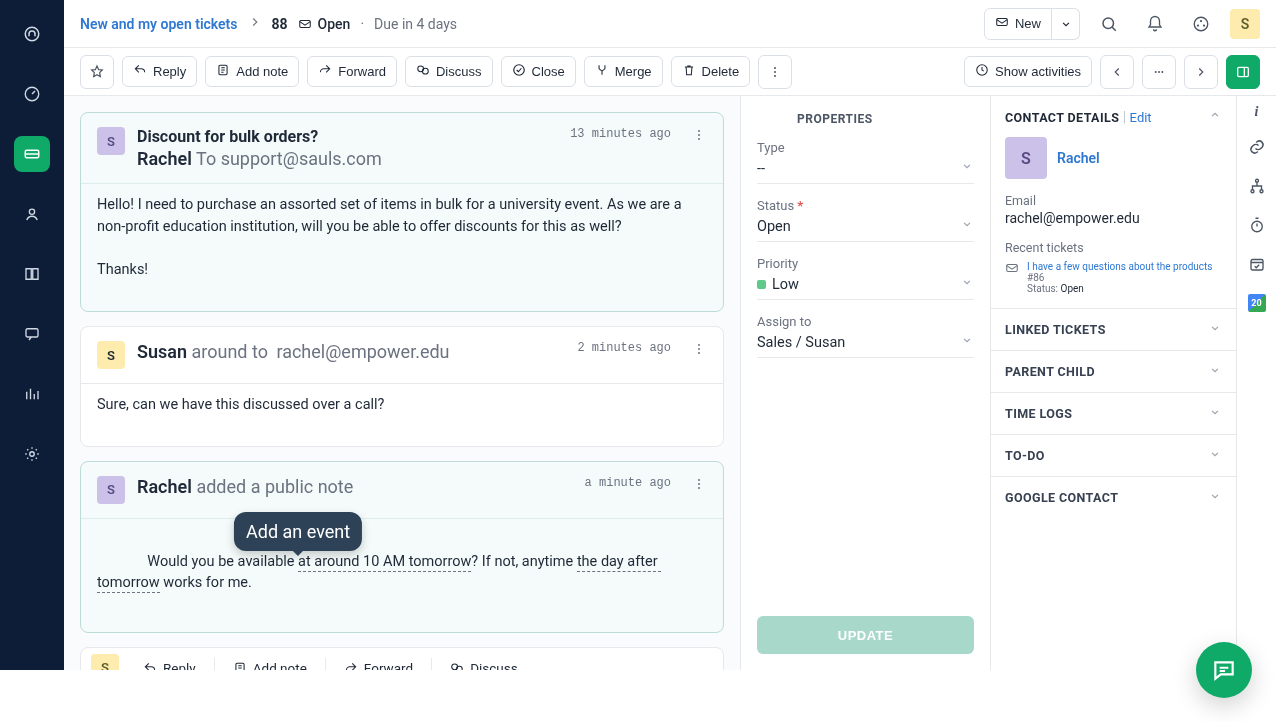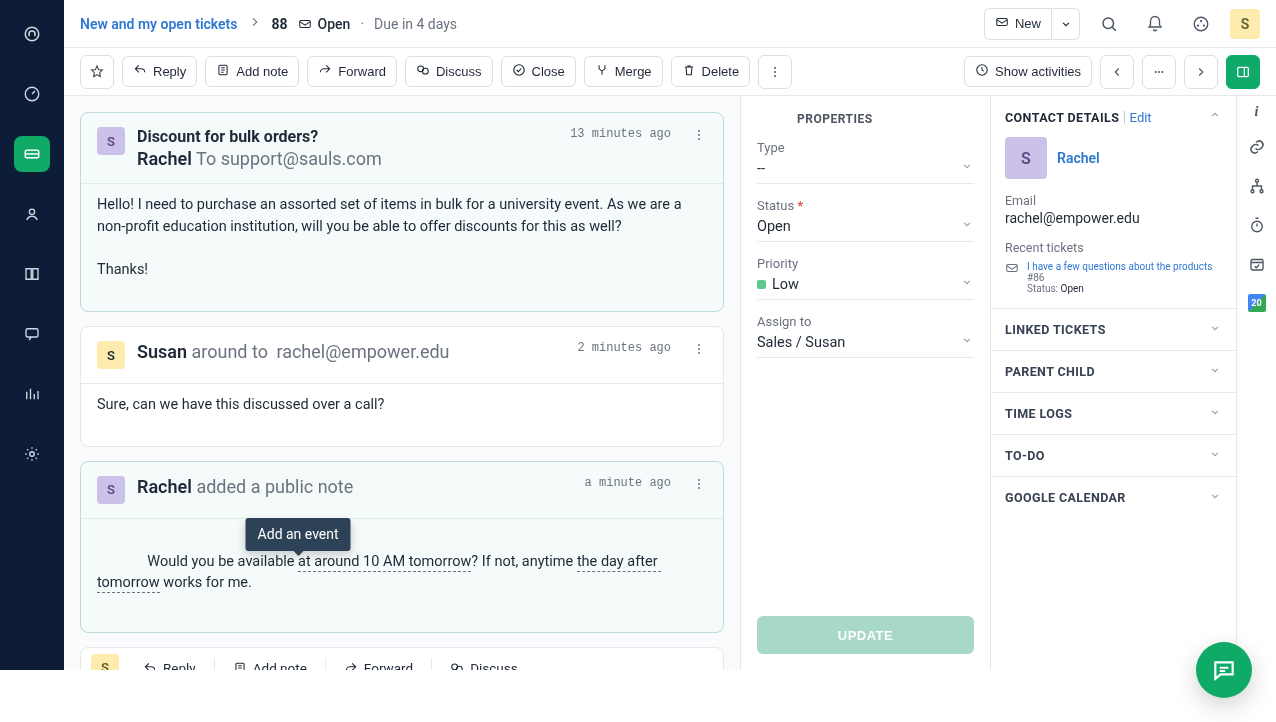--- a/index.html
+++ b/index.html
@@ -124,22 +124,22 @@
   .card .head .time { color: var(--text-muted); font-size: 12px; white-space:nowrap; margin-right:8px;font-family:Liberation Mono, monospace; }
   .card .head .menu { color:#6b7280; cursor:pointer; }
   .card .body { padding: 10px 16px 16px 16px; font-size: 14.5px; line-height: 1.5; }
   .card .body p { margin: 0 0 14px 0; white-space: pre-wrap; }
   .card.highlight .head { border-bottom: 1px solid #dbeeea; padding-bottom:14px; }
 
   .underline { border-bottom: 1.5px dashed #6b7280; padding-bottom:1px; cursor:pointer; }
 
   .tooltip {
     position:absolute; transform: translate(-50%, -100%);
-    background: var(--tooltip-bg); color: #fff; font-size: 14px;
-    padding: 6px 12px; border-radius: 3px; white-space:nowrap; box-shadow: 0 4px 10px rgba(0,0,0,.2);
+    background: var(--tooltip-bg); color: #fff; font-size: 18px;
+    padding: 6px 12px; border-radius: 12px; white-space:nowrap; box-shadow: 0 4px 10px rgba(0,0,0,.2);
   }
   .tooltip::after {
     content:''; position:absolute; left:50%; top:100%; transform:translateX(-50%);
     border:5px solid transparent; border-top-color: var(--tooltip-bg);
   }
   .tooltip-wrap { position: relative; display:inline; }
 
   .reply-bar {
     border:1px solid var(--border); border-radius:8px; background:#fff;
     display:flex; align-items:center; gap:0; padding: 6px 10px;
@@ -651,21 +651,21 @@
                 <path d="M7 10l5 5 5-5"></path>
               </svg></span>
         </div>
         <div class="accordion">
           <span>TO-DO</span>
           <span class="chev"><svg class="small-icon" viewBox="0 0 24 24" fill="none" stroke="currentColor" stroke-width="2">
                 <path d="M7 10l5 5 5-5"></path>
               </svg></span>
         </div>
         <div class="accordion">
-          <span>GOOGLE CALENDAR</span>
+          <span>GOOGLE CONTACT</span>
           <span class="chev"><svg class="small-icon" viewBox="0 0 24 24" fill="none" stroke="currentColor" stroke-width="2">
                 <path d="M7 10l5 5 5-5"></path>
               </svg></span>
         </div>
       </div>
 
       <div class="side-rail">
         <span class="sicon" style="font-style:italic; font-family:serif; font-weight:700;">i</span>
         <span class="sicon"><svg width="18" height="18" viewBox="0 0 24 24" fill="none" stroke="currentColor" stroke-width="2">
               <path d="M10 14a5 5 0 0 0 7 0l2-2a5 5 0 0 0-7-7l-1 1M14 10a5 5 0 0 0-7 0l-2 2a5 5 0 0 0 7 7l1-1"></path>

